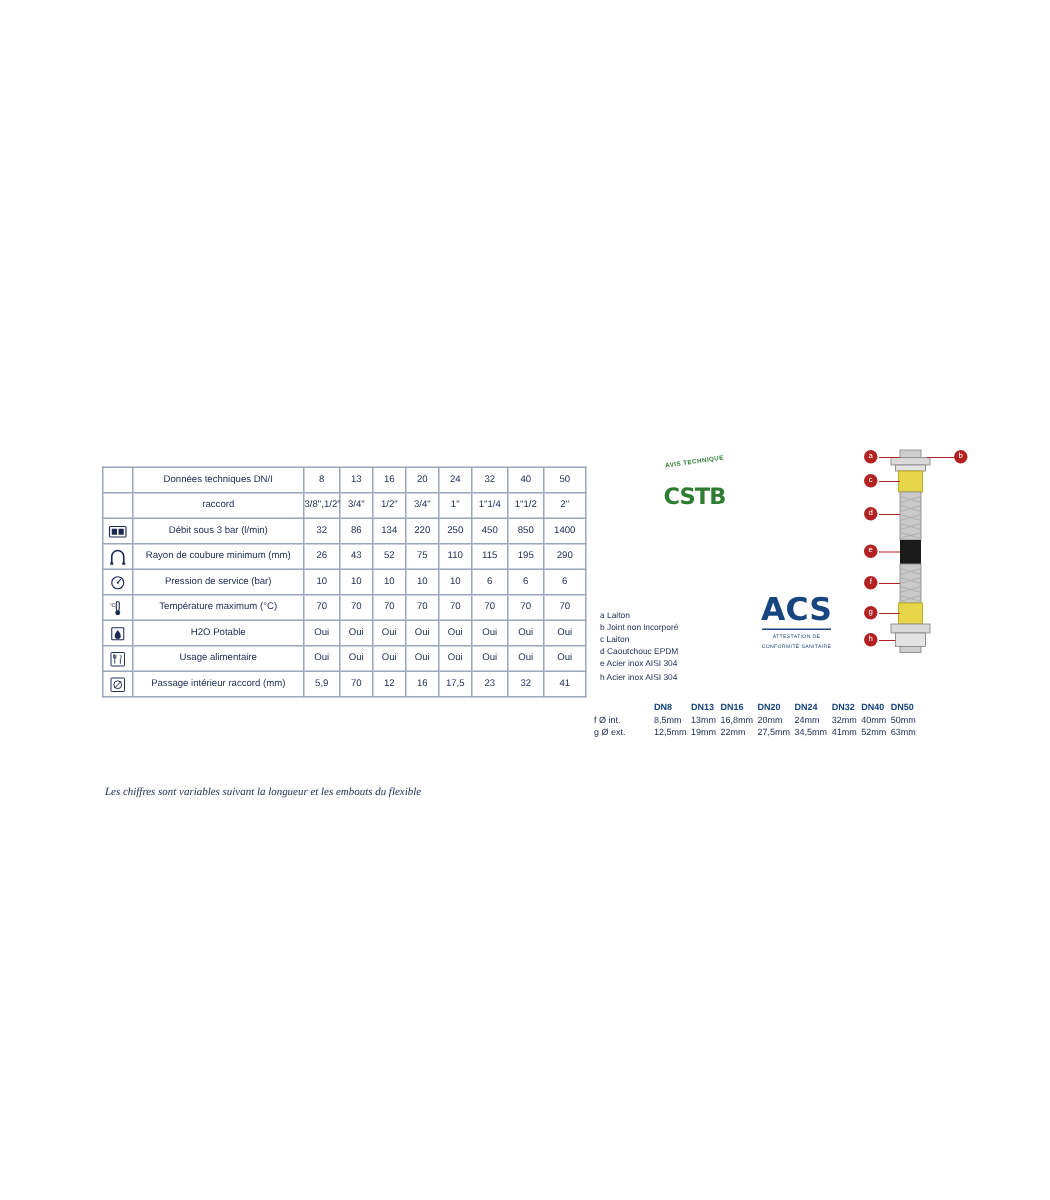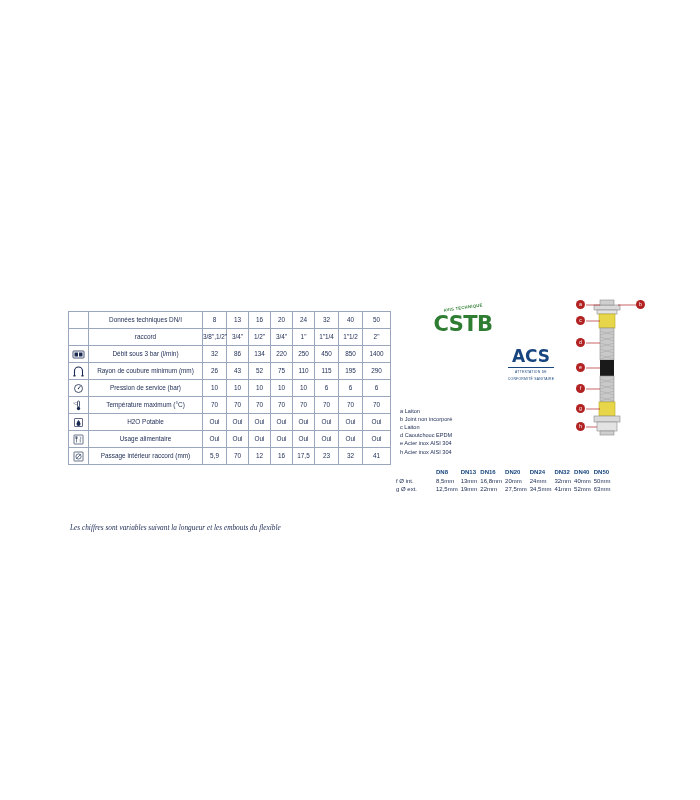--- a/index.html
+++ b/index.html
@@ -98,44 +98,45 @@
     font-size: 4.2px;
     color: #2e7d32;
     letter-spacing: 0.3px;
     font-weight: bold;
     transform: rotate(-8deg);
     transform-origin: center;
     white-space: nowrap;
   }
   .cstb .word {
     font-family: "DejaVu Sans", sans-serif;
-    font-size: 21px;
+    font-size: 15px;
     font-weight: bold;
     color: #2e7d32;
     letter-spacing: -0.6px;
-    margin-top: 2px;
+    margin-top: 12px;
   }
 
   
   .acs {
     position: absolute;
     left: 500px;
     top: 348px;
     width: 62px;
     height: 46px;
     text-align: center;
     color: #1b3f7a;
   }
   .acs .word {
     font-family: "DejaVu Sans", sans-serif;
-    font-size: 17px;
+    font-size: 21px;
     font-weight: bold;
     letter-spacing: 0px;
     color: #17457f;
     line-height: 1;
+    margin-top: 48px;
   }
   .acs .sub {
     font-size: 3.4px;
     letter-spacing: 0.25px;
     color: #17457f;
     margin-top: 2px;
     line-height: 1.5;
   }
   .acs .rule {
     width: 46px;

